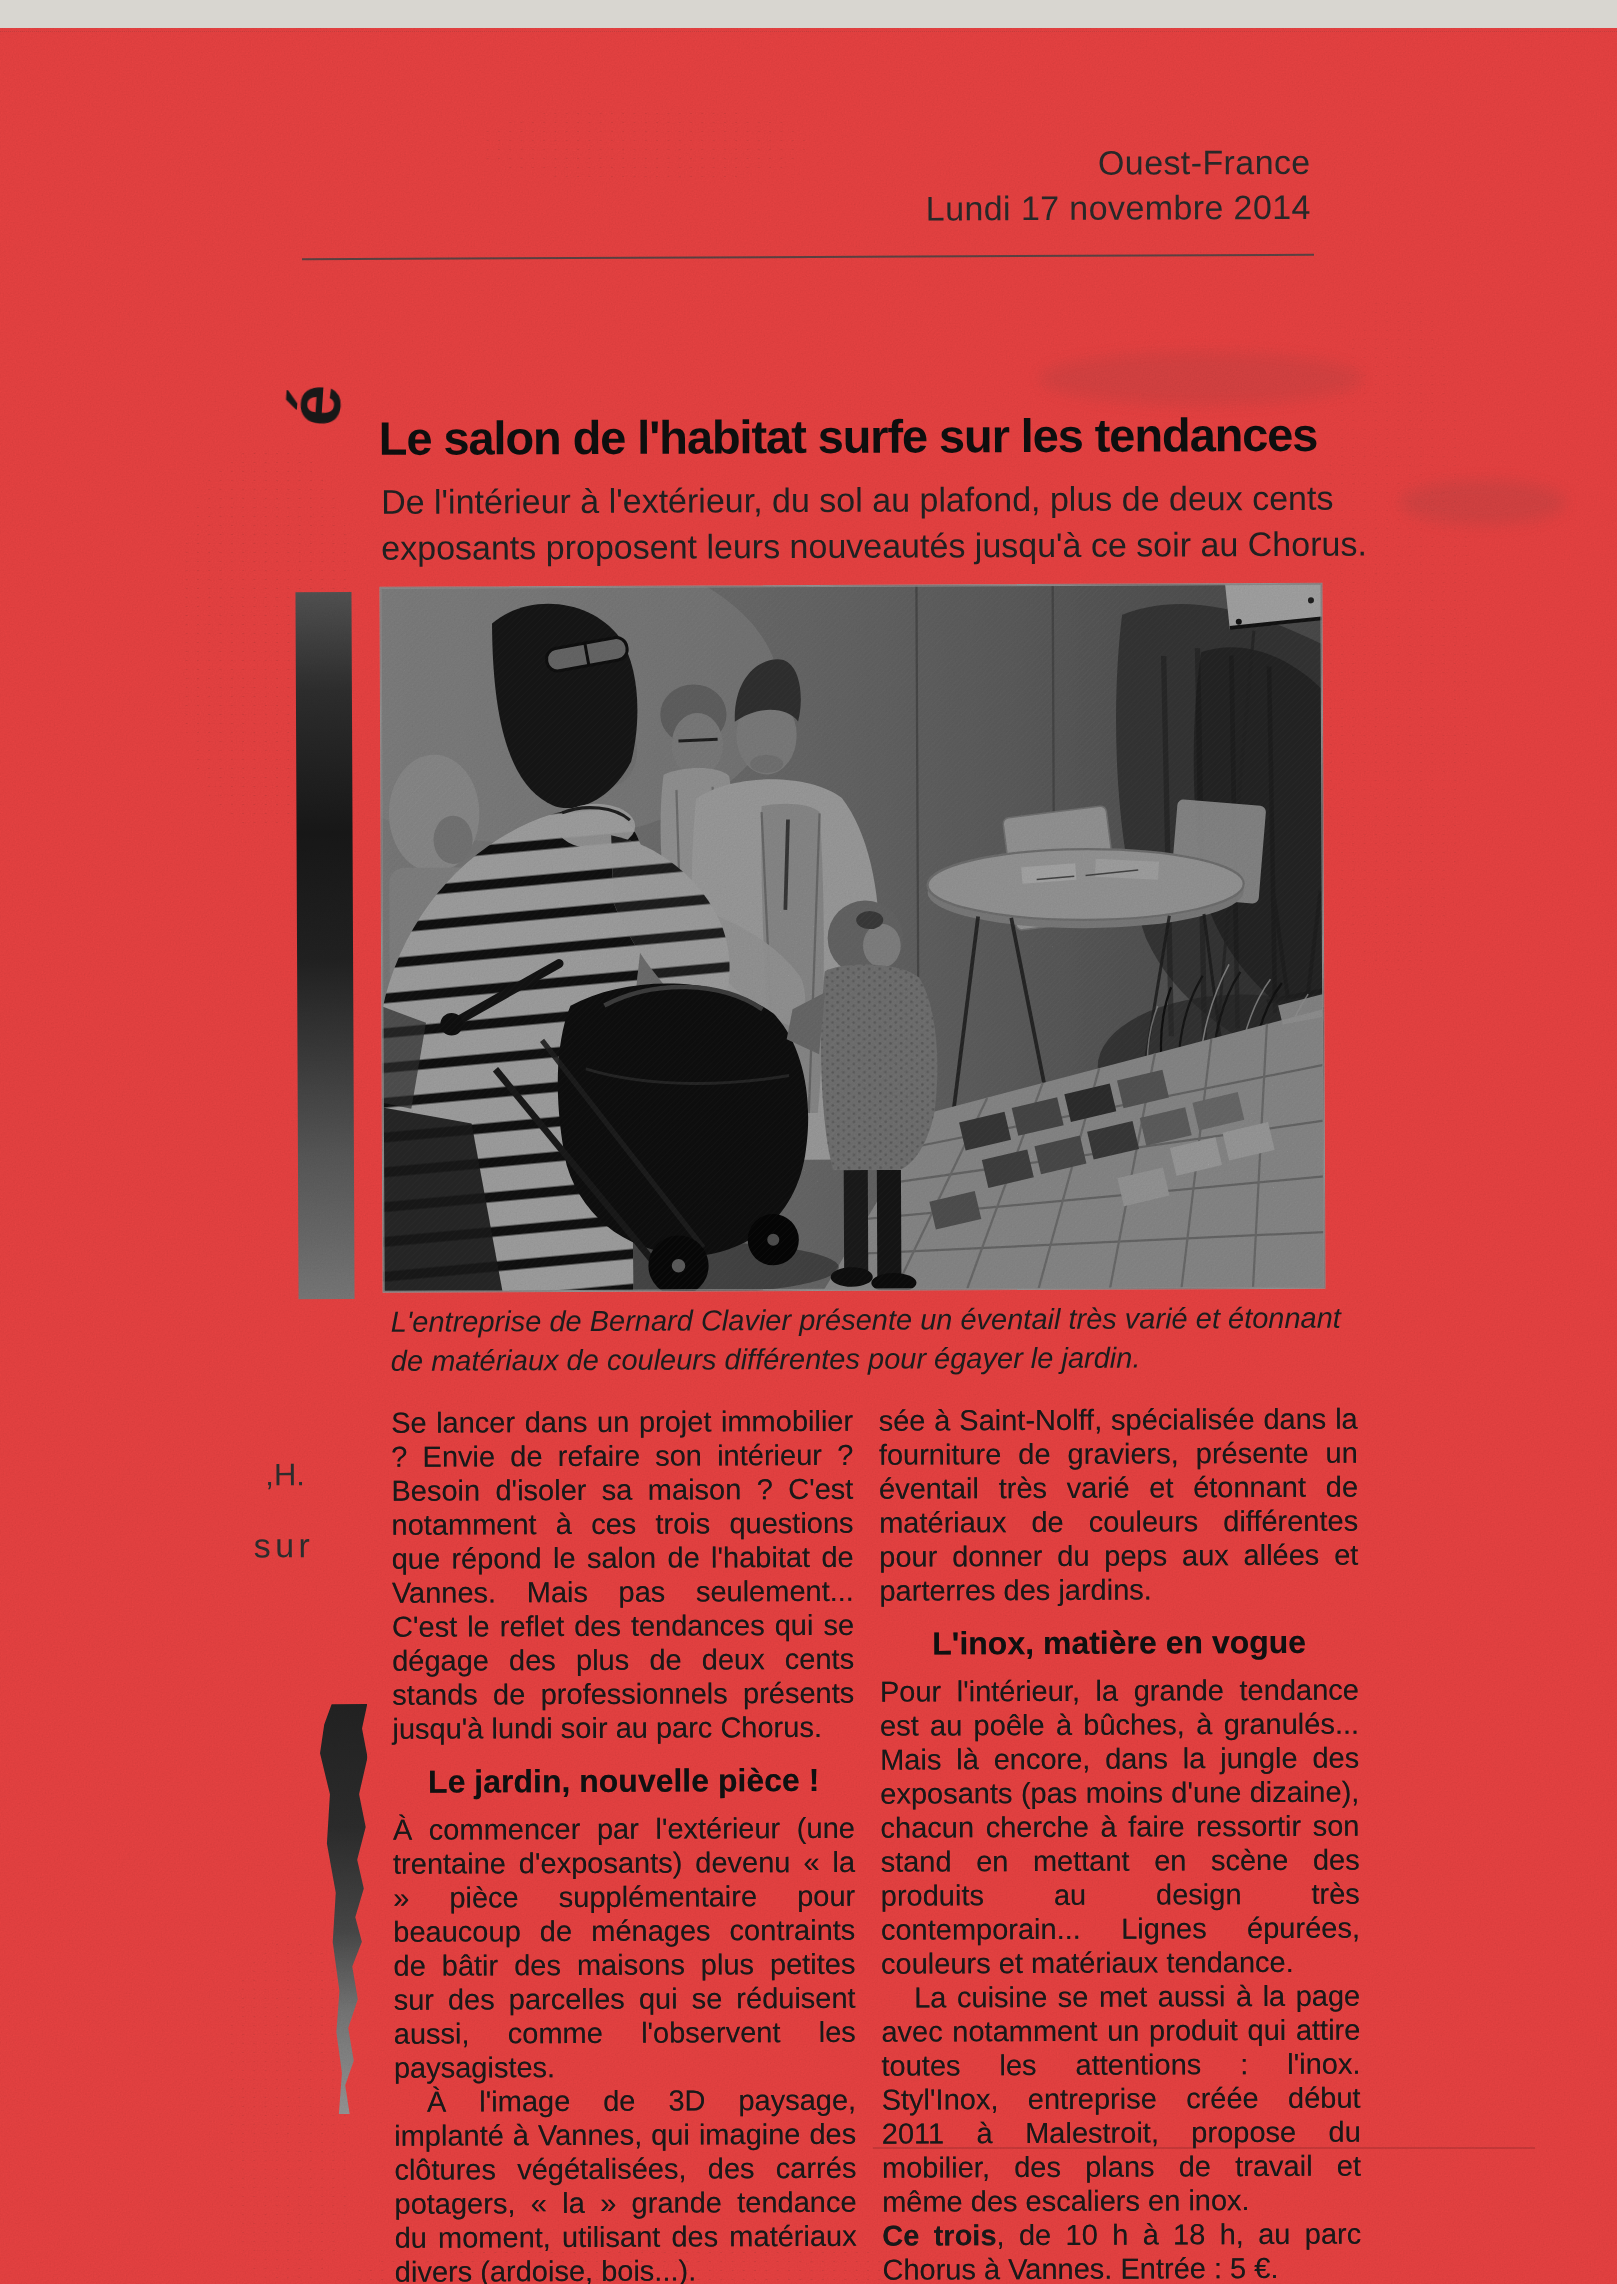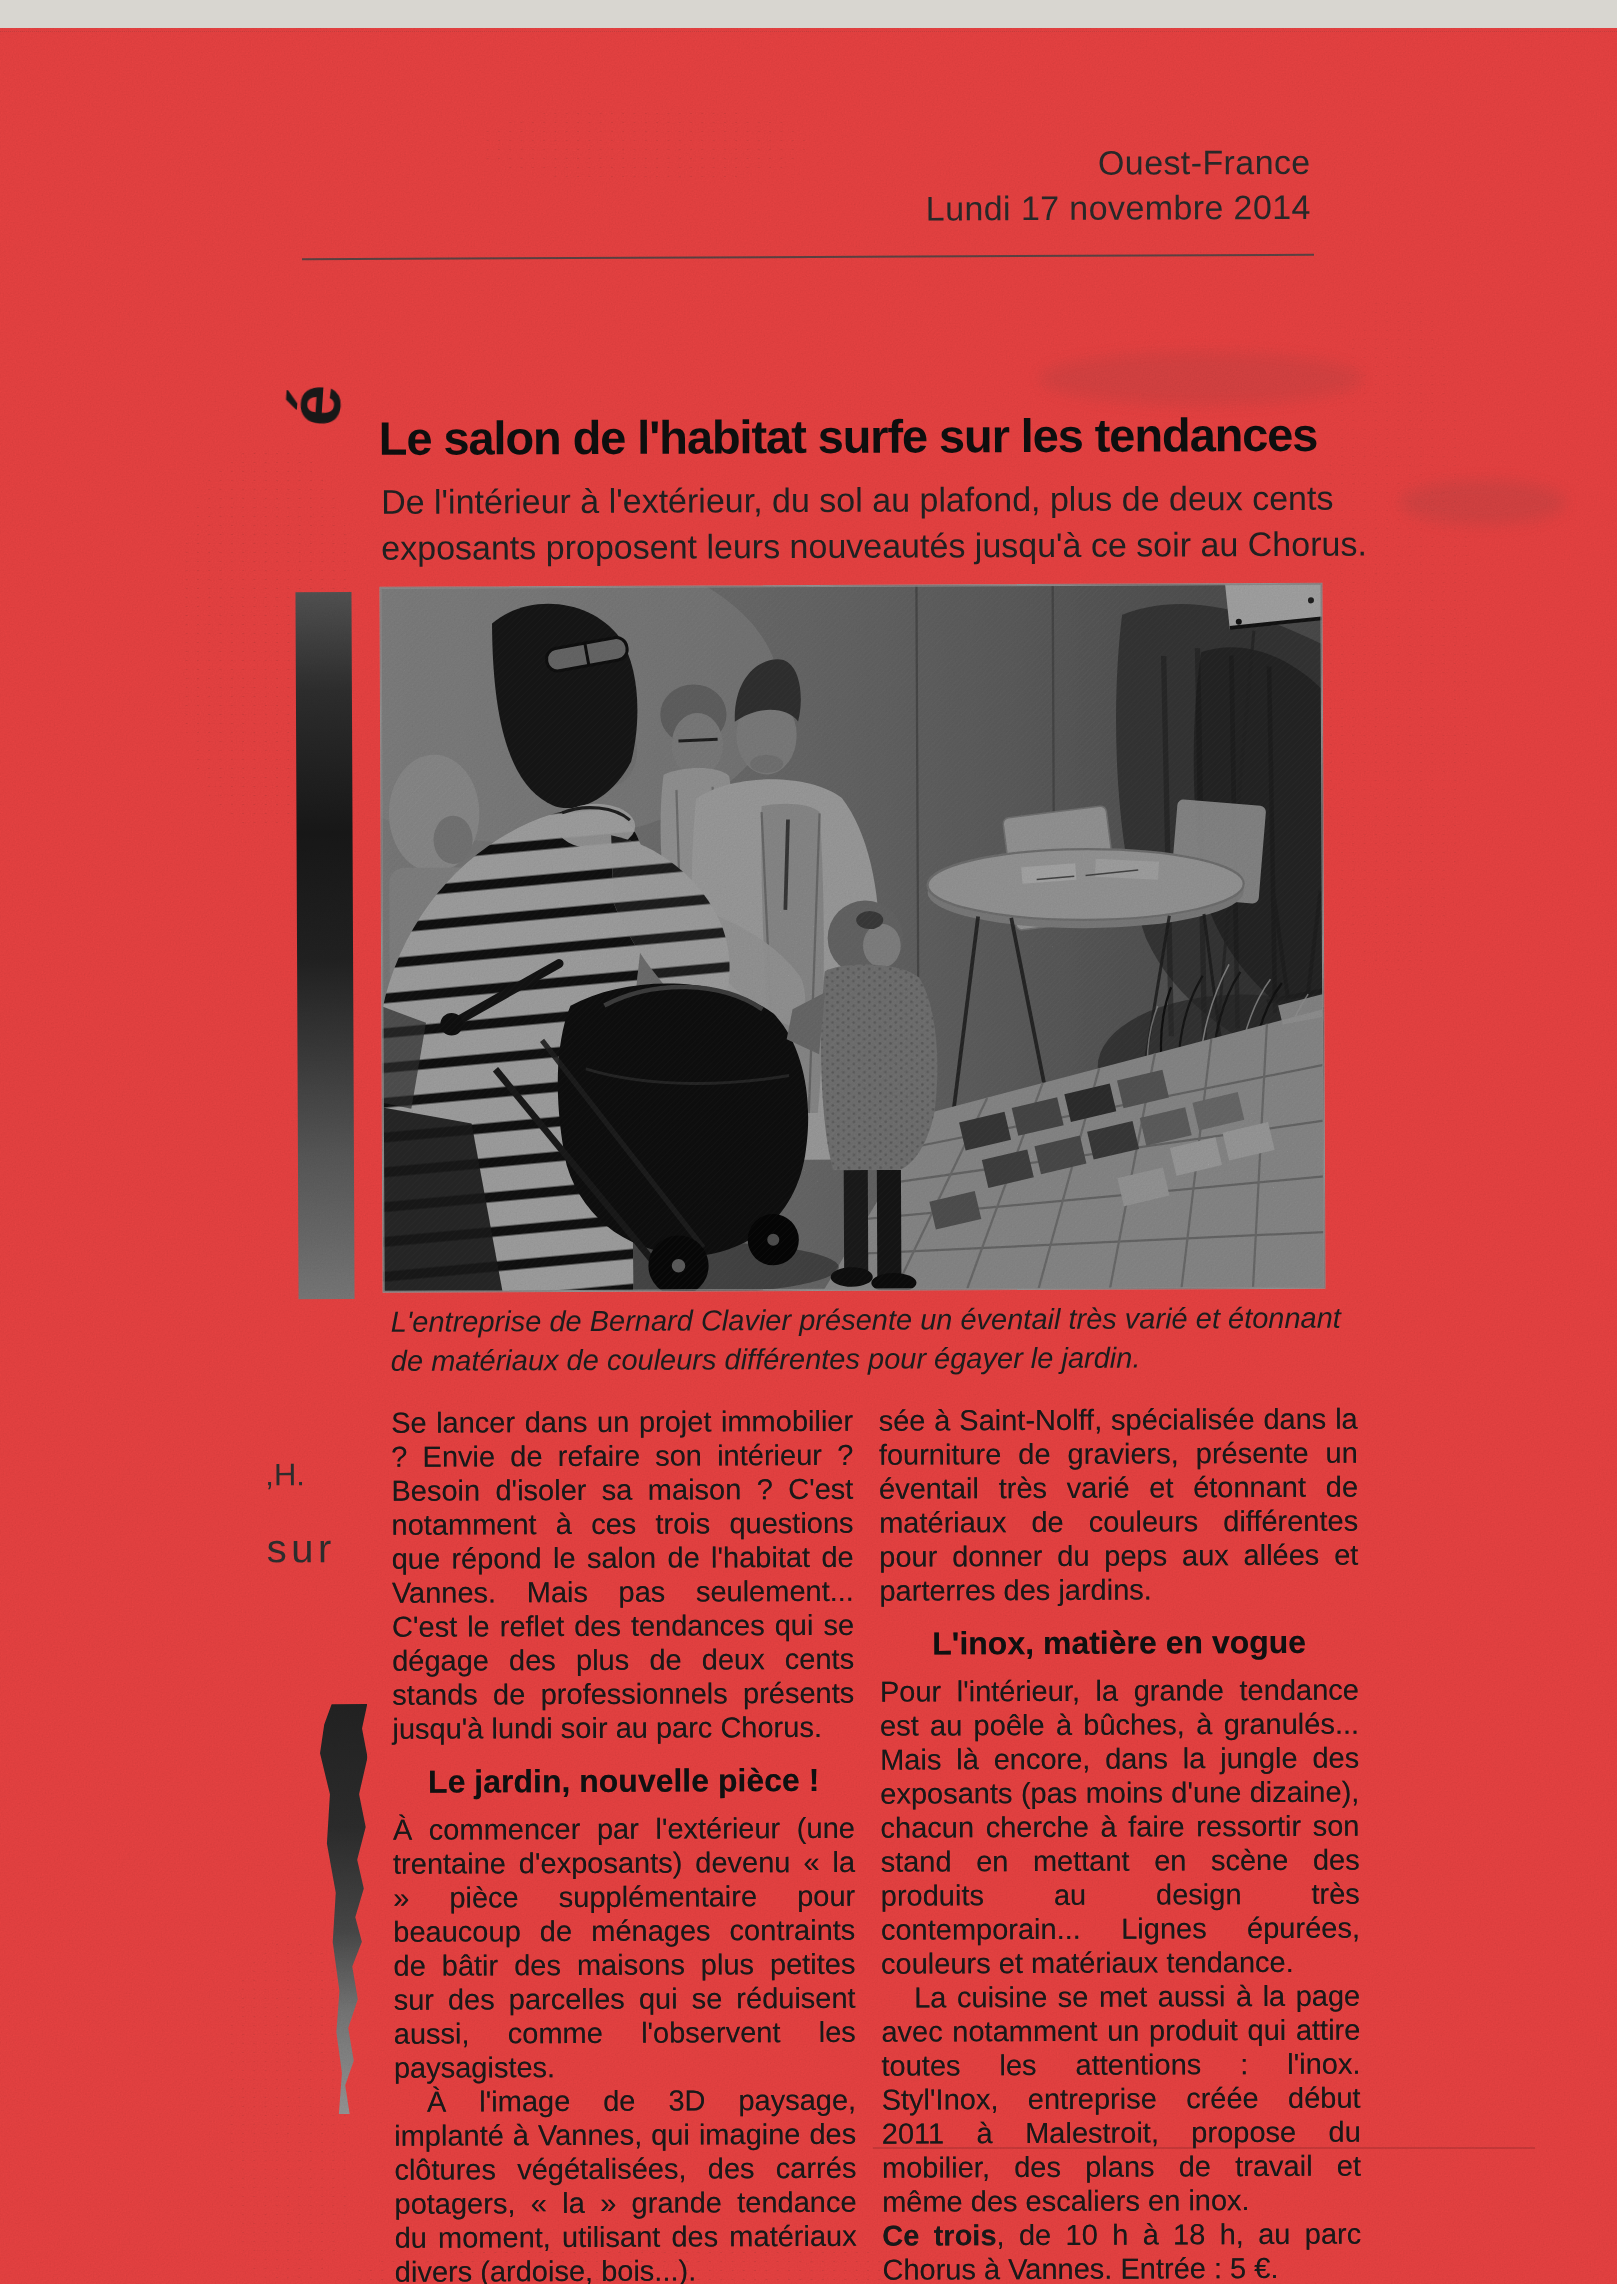--- a/index.html
+++ b/index.html
@@ -26,21 +26,21 @@
   }
 
   
   .rot-letter{
     position:absolute;left:300px;top:328px;
     font-size:75px;font-weight:700;color:#1a1a1a;
     transform:rotate(-86deg);transform-origin:50% 55%;
     filter:blur(0.5px);
   }
   .frag-h{position:absolute;left:263px;top:1427px;font-size:31px;color:#303030;}
-  .frag-sur{position:absolute;left:264px;top:1496px;font-size:40px;letter-spacing:4.5px;color:#303030;}
+  .frag-sur{position:absolute;left:251px;top:1496px;font-size:34px;letter-spacing:4.5px;color:#303030;}
 
   .strip-left{
     position:absolute;left:297px;top:562px;width:56px;height:707px;
     background:linear-gradient(180deg,#555 0%,#303030 14%,#191919 34%,#232323 52%,#3e3e3e 66%,#5b5b5b 80%,#6e6e6e 92%,#7c7c7c 100%);
     clip-path:polygon(18% 0,92% 0,100% 6%,88% 11%,97% 18%,86% 26%,99% 33%,88% 41%,96% 50%,84% 58%,95% 66%,85% 74%,94% 83%,84% 91%,92% 100%,30% 100%,38% 92%,26% 84%,36% 74%,22% 63%,34% 52%,20% 40%,32% 30%,16% 18%,30% 9%;);
     filter:blur(0.4px);
   }
   .torn-frag{
     position:absolute;left:310px;top:1674px;width:54px;height:410px;
     background:linear-gradient(180deg,#242424 0%,#2e2e2e 30%,#4a4a4a 55%,#7a7a7a 75%,#9a9a9a 100%);

